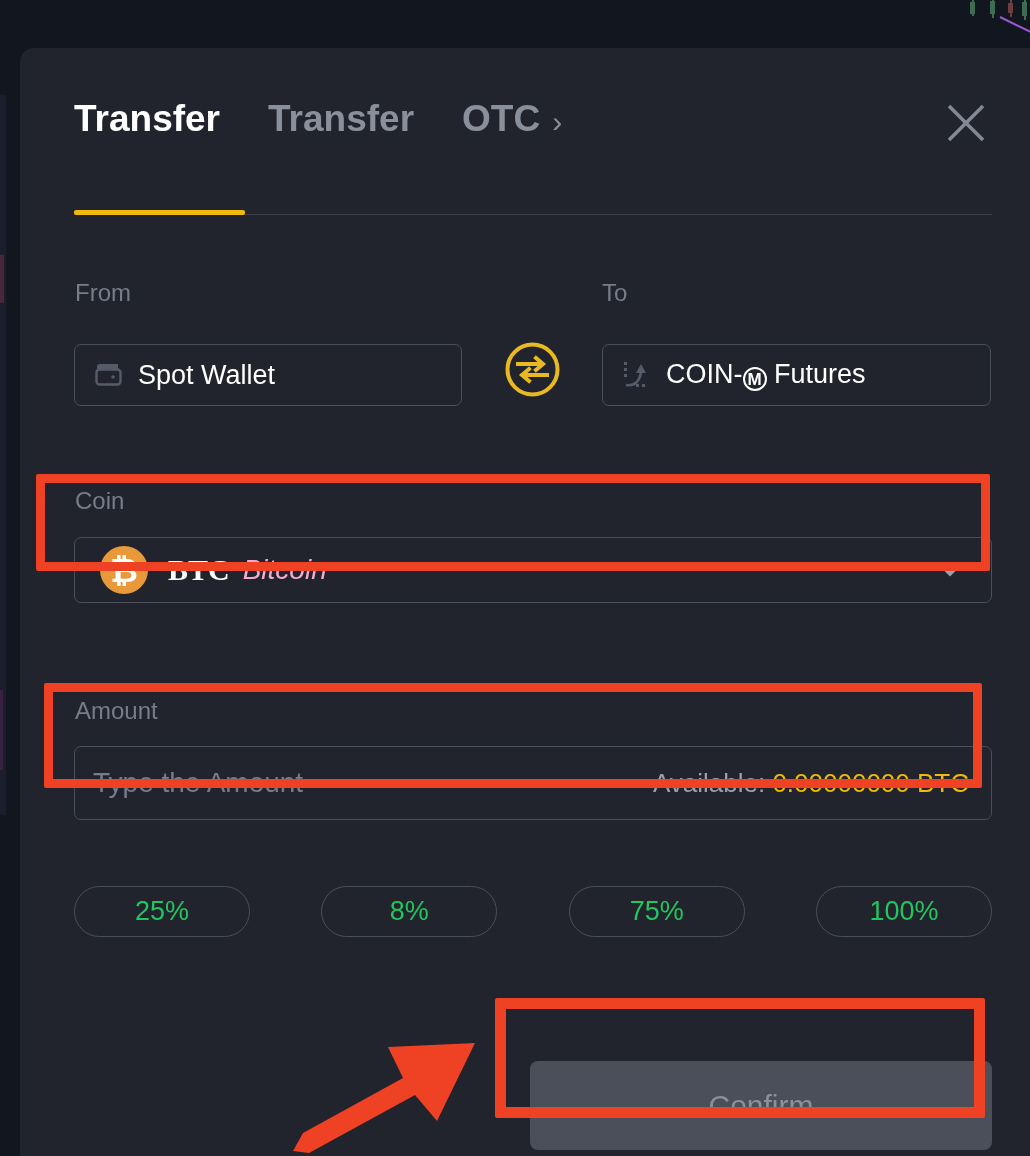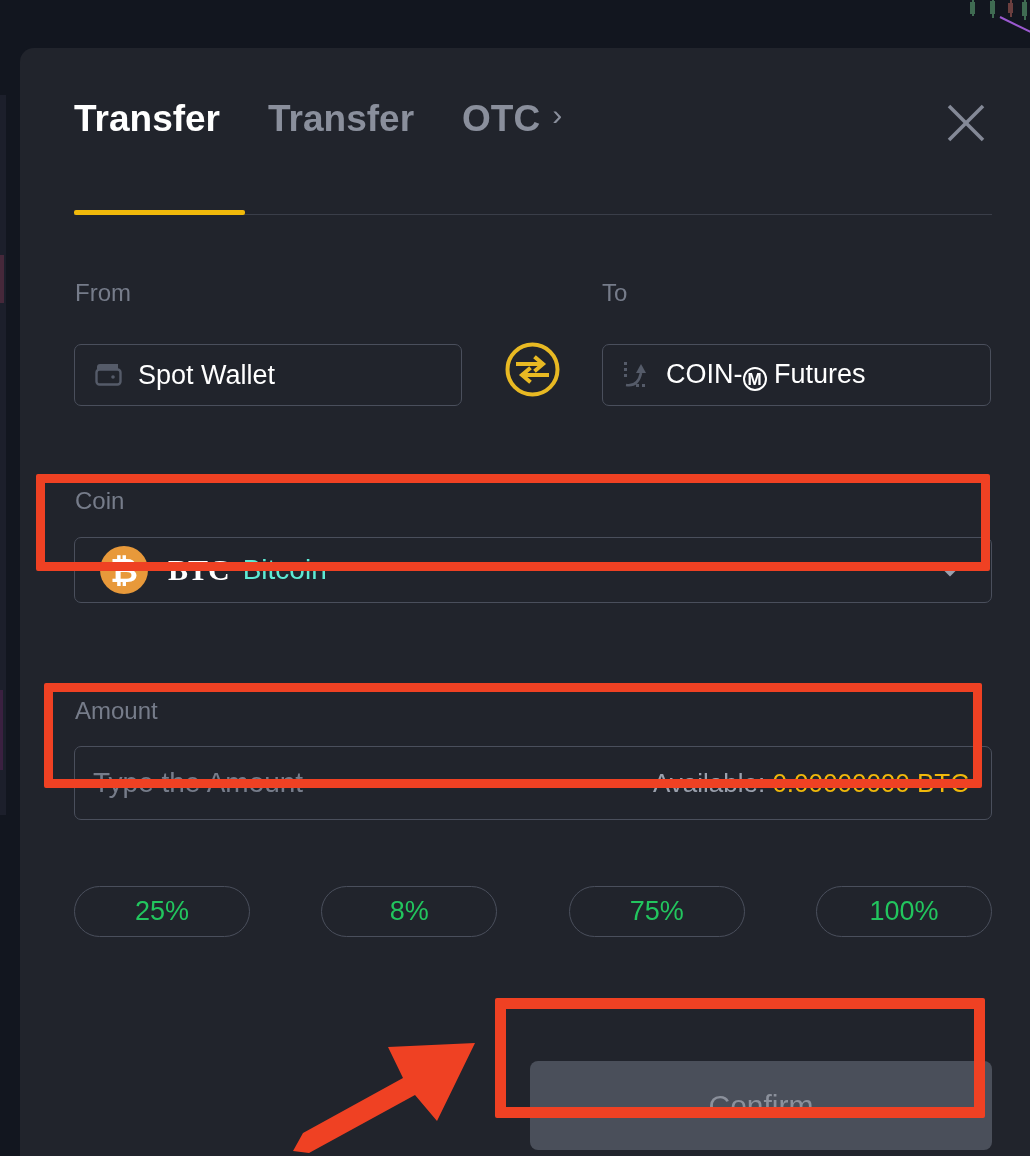--- a/index.html
+++ b/index.html
@@ -33,21 +33,21 @@
   }
 
   
   .tabs { position: absolute; left: 54px; top: 52px; display: flex; align-items: baseline; }
   .tab {
     font-size: 37px; font-weight: bold; color: #8a8f9c;
     margin-right: 48px; letter-spacing: 0px; cursor: pointer;
     line-height: 1;
   }
   .tab.active { color: #ffffff; }
-  .tab-otc { display: flex; align-items: flex-start; }
+  .tab-otc { display: flex; align-items: flex-end; }
   .otc-chevron {
     color: #8a8f9c; font-size: 30px; font-weight: normal;
     margin-left: 12px; line-height: 1;
   }
   .close-btn {
     position: absolute; right: 56px; top: 52px;
     width: 46px; height: 46px; cursor: pointer;
     color: #848997;
   }
   .close-btn svg { display: block; }
@@ -99,21 +99,21 @@
     background: #21242c; display: flex; align-items: center; cursor: pointer;
   }
   .coin-logo {
     width: 48px; height: 48px; border-radius: 50%;
     background: #e8993a; margin-left: 25px; margin-right: 20px;
     color: #fff; font-size: 34px; font-weight: bold;
     display: flex; align-items: center; justify-content: center;
     font-family: "DejaVu Sans", sans-serif;
   }
   .coin-symbol { font-size: 30px; font-weight: bold; color: #ffffff; font-family: Liberation Serif, serif; }
-  .coin-name { font-size: 28px; color: #5eead4; margin-left: 13px; }
+  .coin-name { font-size: 28px; color: #f9a8d4; margin-left: 13px; font-style: italic; }
   .coin-caret {
     position: absolute; right: 28px; top: 50%; transform: translateY(-50%);
     width: 0; height: 0;
     border-left: 13px solid transparent; border-right: 13px solid transparent;
     border-top: 13px solid #9aa0ad;
   }
 
   
   .amount-box {
     position: absolute; left: 54px; top: 698px;

